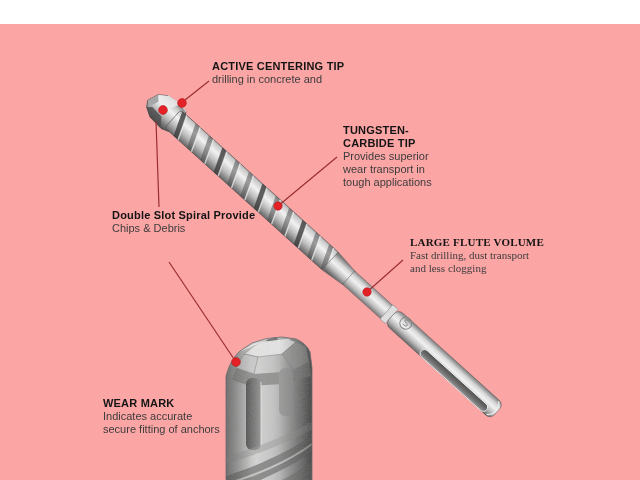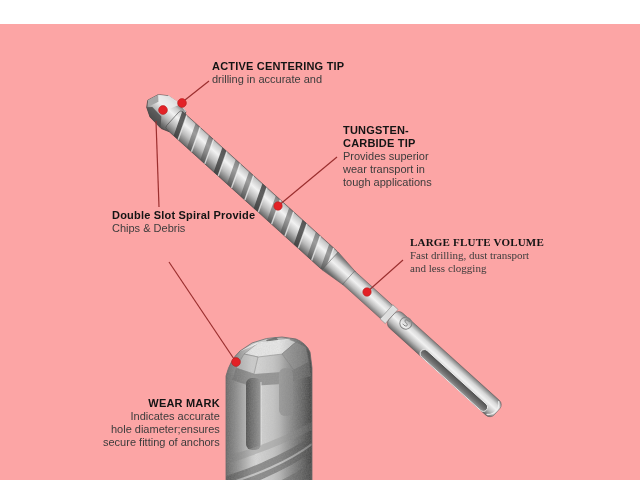--- a/index.html
+++ b/index.html
@@ -6,21 +6,21 @@
   #stage{position:relative;width:640px;height:480px;background:#fca5a5;overflow:hidden;
          font-family:"Liberation Sans",sans-serif;margin-top:24px;}
   #scene{position:absolute;left:0;top:0;}
   .ann{position:absolute;font-size:11px;line-height:13px;color:#3c3c3c;}
   .ann .t{font-weight:bold;color:#141414;font-size:11px;line-height:13px;letter-spacing:.2px;}
   .ann .b{white-space:nowrap;}
   .ann-0{left:212px;top:36px;}
   .ann-1{left:343px;top:100px;}
   .ann-2{left:112px;top:185px;}
   .ann-3{left:410px;top:212px;font-family:Liberation Serif, serif;}
-  .ann-4{left:103px;top:373px;text-align:right;}
+  .ann-4{left:103px;top:373px;}
 </style>
 </head>
 <body>
 
 <div id="stage">
 
   <svg id="scene" width="640" height="480" viewBox="0 0 640 480">
     <defs>
       <linearGradient id="gMetal" gradientUnits="userSpaceOnUse" x1="0" y1="-16" x2="0" y2="16">
         <stop offset="0" stop-color="#686868"></stop>
@@ -154,21 +154,21 @@
       <circle cx="163" cy="86" r="4.4" fill="#e32126"></circle>
       <circle cx="182" cy="79" r="4.4" fill="#e32126"></circle>
       <circle cx="278" cy="182" r="4.2" fill="#e32126"></circle>
       <circle cx="367" cy="268" r="4.2" fill="#e32126"></circle>
       <circle cx="236" cy="338" r="4.4" fill="#e32126"></circle>
     </g>
   </svg>
 
   <div class="ann ann-0">
     <div class="t">ACTIVE CENTERING TIP</div>
-    <div class="b">drilling in accurate and</div>
+    <div class="b">drilling in concrete and</div>
   </div>
 
   <div class="ann ann-1">
     <div class="t">TUNGSTEN-</div>
     <div class="t">CARBIDE TIP</div>
     <div class="b">Provides superior</div>
     <div class="b">wear transport in</div>
     <div class="b">tough applications</div>
   </div>
 
@@ -179,17 +179,16 @@
 
   <div class="ann ann-3">
     <div class="t">LARGE FLUTE VOLUME</div>
     <div class="b">Fast drilling, dust transport</div>
     <div class="b">and less clogging</div>
   </div>
 
   <div class="ann ann-4">
     <div class="t">WEAR MARK</div>
     <div class="b">Indicates accurate</div>
-    <div class="b">hole diameter;ensures</div>
     <div class="b">secure fitting of anchors</div>
   </div>
 
 </div>
 
 </body></html>

